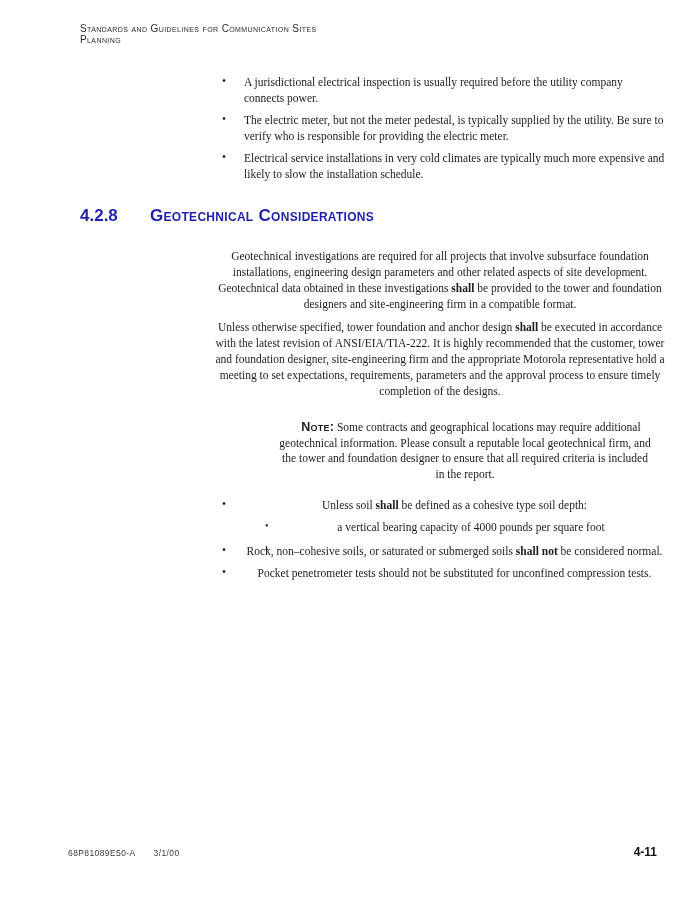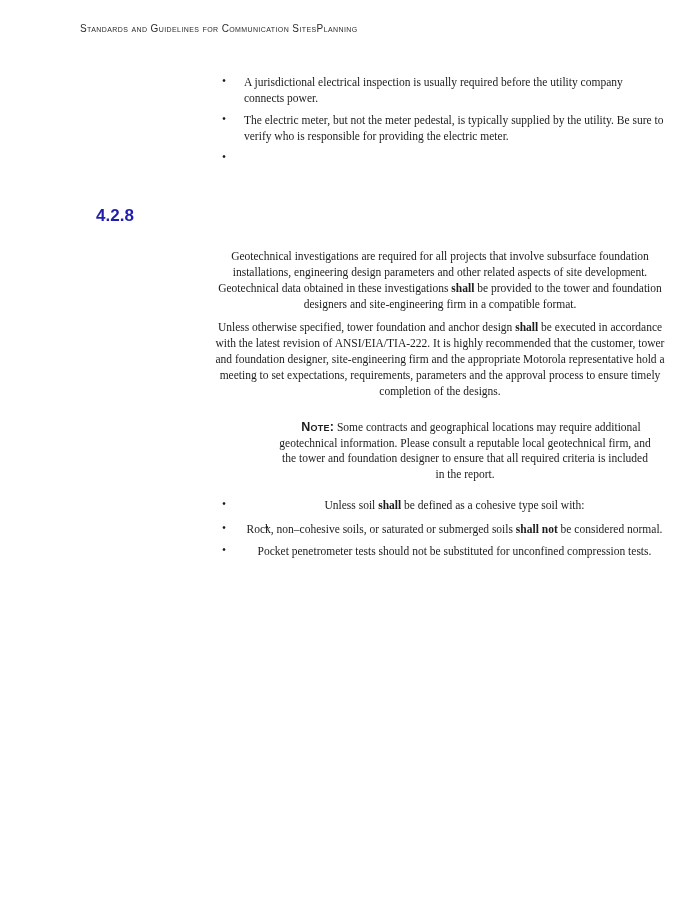--- a/index.html
+++ b/index.html
@@ -11,27 +11,28 @@
     overflow: hidden;
     font-family: "Liberation Serif", serif;
     color: #1c1c1c;
   }
 
   
   .running-header {
     position: absolute;
     top: 23px; left: 80px; right: 37px;
     display: flex;
-    justify-content: flex-start;
+    justify-content: flex-end;
     align-items: baseline;
     font-family: "Liberation Sans", sans-serif;
     font-variant: small-caps;
     font-size: 10px;
     letter-spacing: 0.4px;
     color: #2a2a2a;
+    flex-direction: column;
   }
 
   
   .intro-bullets {
     position: absolute;
     top: 74px; left: 215px; width: 450px;
     font-size: 11.5px;
     line-height: 16px;
   }
   .bullet-item { position: relative; padding-left: 29px; margin-bottom: 6px; }
@@ -40,21 +41,21 @@
   
   .section-heading {
     position: absolute;
     top: 206px; left: 80px; right: 34px;
     display: flex;
     align-items: baseline;
     color: #1f1fae;
     font-family: "Liberation Sans", sans-serif;
     font-weight: bold;
   }
-  .section-number { font-size: 17px; width: 70px; flex: 0 0 70px; text-align: center; }
+  .section-number { font-size: 17px; width: 70px; flex: 0 0 70px; }
   .section-title  { font-size: 17px; font-variant: small-caps; letter-spacing: 0.3px; }
 
   
   .section-body {
     position: absolute;
     top: 248px; left: 215px; width: 450px;
     font-size: 11.5px;
     line-height: 16px;
     text-align: center;
   }
@@ -118,60 +119,69 @@
     <div class="bullet-item">
       <span class="bullet">•</span>
       <span>A jurisdictional electrical inspection is usually required before the utility company connects power.</span>
     </div>
     <div class="bullet-item">
       <span class="bullet">•</span>
       <span>The electric meter, but not the meter pedestal, is typically supplied by the utility. Be sure to verify who is responsible for providing the electric meter.</span>
     </div>
     <div class="bullet-item">
       <span class="bullet">•</span>
+      <span>Electrical service installations in very cold climates are typically much more expensive and likely to slow the installation schedule.</span>
     </div>
   </div>
 
   <div class="section-heading">
     <span class="section-number">4.2.8</span>
+    <span class="section-title">Geotechnical Considerations</span>
   </div>
 
   <div class="section-body">
 
     <p class="body-par"><span>Geotechnical investigations are required for all projects that involve subsurface foundation installations, engineering design parameters and other related aspects of site development. Geotechnical data obtained in these investigations </span><strong class="b">shall</strong><span> be provided to the tower and foundation designers and site-engineering firm in a compatible format.</span></p>
 
     <p class="body-par"><span>Unless otherwise specified, tower foundation and anchor design </span><strong class="b">shall</strong><span> be executed in accordance with the latest revision of ANSI/EIA/TIA-222. It is highly recommended that the customer, tower and foundation designer, site-engineering firm and the appropriate Motorola representative hold a meeting to set expectations, requirements, parameters and the approval process to ensure timely completion of the designs.</span></p>
 
     <div class="note-block">
       <span class="note-label">Note:</span><span> Some contracts and geographical locations may require additional geotechnical information. Please consult a reputable local geotechnical firm, and the tower and foundation designer to ensure that all required criteria is included in the report.</span>
     </div>
 
     <div class="bullets-2">
 
       <div class="bullet-item">
         <span class="bullet">•</span>
-        <span><span>Unless soil </span><strong class="b">shall</strong><span> be defined as a cohesive type soil with:</span></span>
+        <span><span>Unless soil </span><strong class="b">shall</strong><span> be defined as a cohesive type soil depth:</span></span>
       </div>
 
       <div class="sub-bullets">
         <div class="sub-bullet-item">
           <span class="bullet">•</span>
+          <span>a vertical bearing capacity of 4000 pounds per square foot</span>
         </div>
         <div class="sub-bullet-item">
           <span class="bullet">•</span>
         </div>
       </div>
 
       <div class="bullet-item">
         <span class="bullet">•</span>
         <span><span>Rock, non–cohesive soils, or saturated or submerged soils </span><strong class="b">shall not</strong><span> be considered normal.</span></span>
       </div>
 
       <div class="bullet-item">
         <span class="bullet">•</span>
         <span>Pocket penetrometer tests should not be substituted for unconfined compression tests.</span>
       </div>
 
     </div>
   </div>
 
+  <div class="page-footer">
+    <span class="footer-left">
+      <span class="doc-number">68P81089E50-A</span><span>3/1/00</span>
+    </span>
+    <span class="footer-right">4-11</span>
+  </div>
 
 </div>
 
 </body></html>

